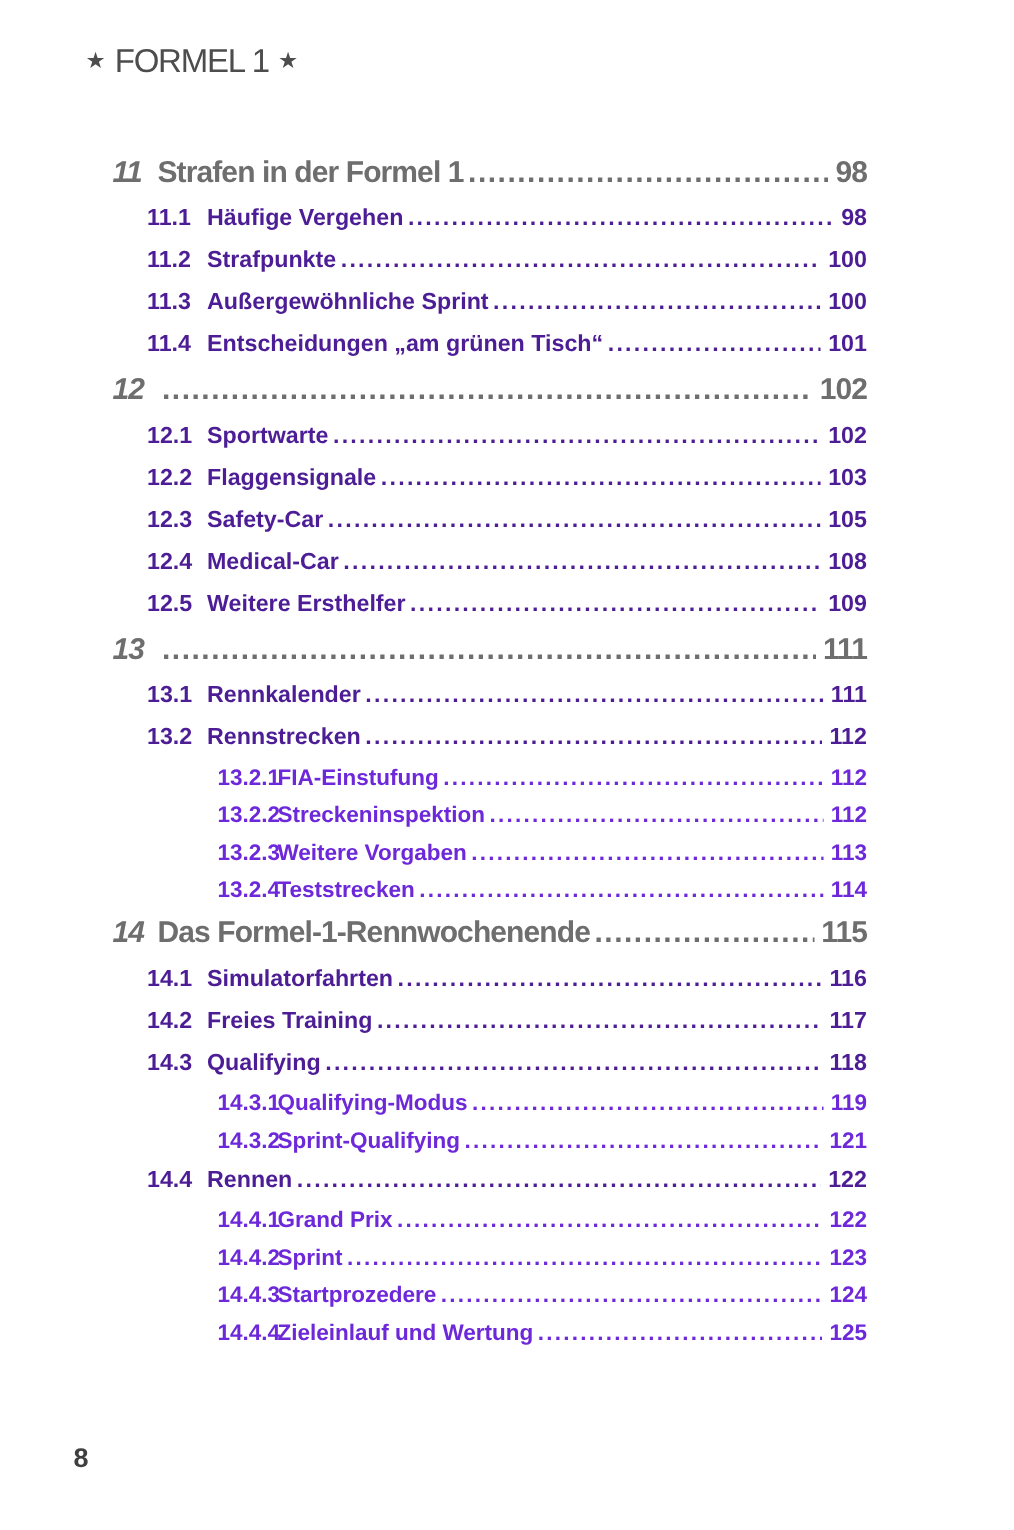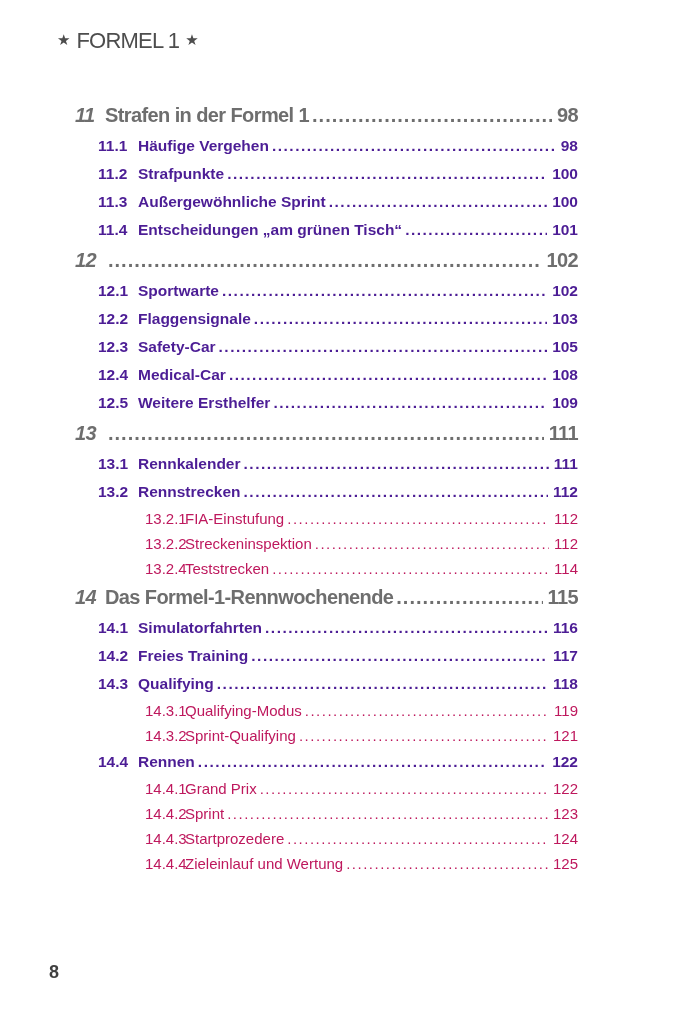--- a/index.html
+++ b/index.html
@@ -78,24 +78,24 @@
   .row.sub1 {
     font-weight: bold;
     font-size: 15.5px;
     line-height: 17px;
     color: #4c1d95;
     margin-bottom: 11px;
   }
   .row.sub1 .num { width: 40px; margin-left: 23px; }
 
   .row.sub2 {
-    font-weight: normal;
+    font-weight: bold;
     font-size: 15px;
     line-height: 16px;
-    color: #be185d;
+    color: #6d28d9;
     margin-bottom: 9px;
     justify-content: flex-end;
   }
   .row.sub2 .num { width: 40px; margin-left: 70px; }
 
   .folio {
     position: absolute;
     left: 49px;
     top: 962px;
     font-weight: bold;
@@ -202,20 +202,26 @@
         <span class="leader"></span>
         <span class="pg">112</span>
       </div>
       <div class="row sub2">
         <span class="num">13.2.2</span>
         <span class="title">Streckeninspektion</span>
         <span class="leader"></span>
         <span class="pg">112</span>
       </div>
       <div class="row sub2">
+        <span class="num">13.2.3</span>
+        <span class="title">Weitere Vorgaben</span>
+        <span class="leader"></span>
+        <span class="pg">113</span>
+      </div>
+      <div class="row sub2">
         <span class="num">13.2.4</span>
         <span class="title">Teststrecken</span>
         <span class="leader"></span>
         <span class="pg">114</span>
       </div>
       <div class="row chapter">
         <span class="num">14</span>
         <span class="title">Das Formel-1-Rennwochenende</span>
         <span class="leader"></span>
         <span class="pg">115</span>

